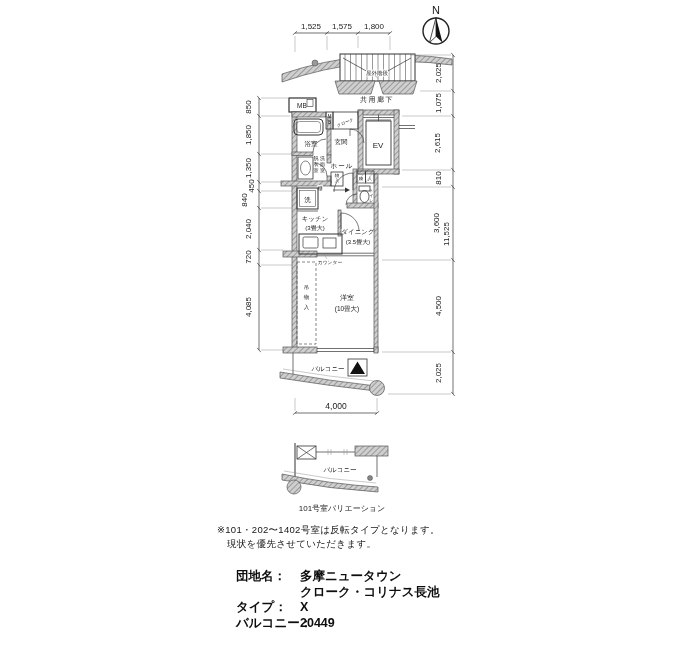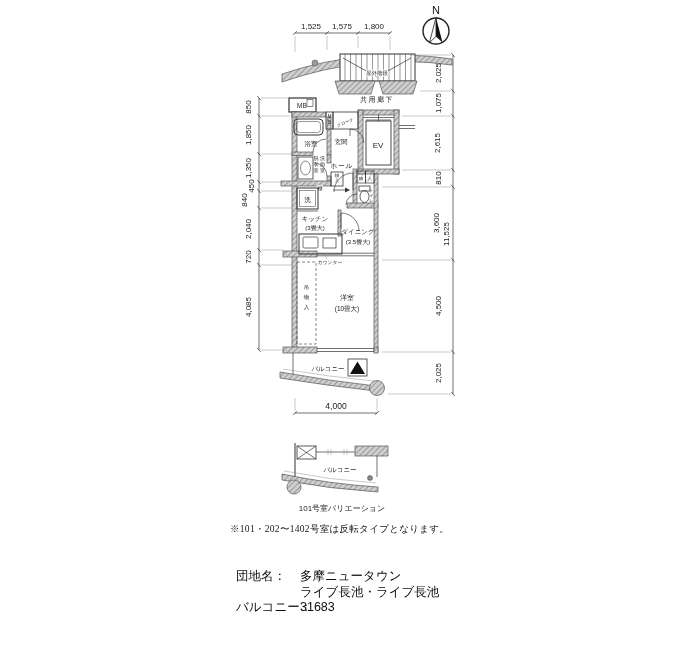--- a/index.html
+++ b/index.html
@@ -7,25 +7,25 @@
          font-family:"Liberation Sans","DejaVu Sans",sans-serif;color:#111;}
   svg{position:absolute;left:0;top:0;}
   svg text{font-family:"Liberation Sans","DejaVu Sans",sans-serif;fill:#1a1a1a;}
   .halo{paint-order:stroke;stroke:#ffffff;stroke-width:2px;stroke-linejoin:round;}
   .dim{font-size:8px;fill:#222;}
   .thin{stroke:#333;stroke-width:0.7;fill:none;}
   .xthin{stroke:#888;stroke-width:0.45;fill:none;}
   .wall{fill:url(#ht);stroke:#555;stroke-width:0.7;}
   .fix{stroke:#333;fill:none;}
   .arc{stroke:#444;stroke-width:0.7;fill:none;}
-  #notes{position:absolute;left:230px;top:523px;font-size:9.5px;line-height:13.5px;
-         color:#151515;letter-spacing:0.3px;font-family:Liberation Serif, serif;}
+  #notes{position:absolute;left:217px;top:523px;font-size:9.5px;line-height:13.5px;
+         color:#151515;letter-spacing:0.3px;}
   #notes .indent{padding-left:10px;}
   #info{position:absolute;left:236px;top:569px;font-size:12.5px;line-height:15.5px;
-        font-weight:400;color:#0d0d0d;}
+        font-weight:700;color:#0d0d0d;}
   #info .row{display:flex;}
   #info .l{width:64px;flex:0 0 64px;white-space:pre;}
   #info .v{white-space:pre;}
 </style>
 </head>
 <body>
 
 <div id="stage">
 <svg width="700" height="650" viewBox="0 0 700 650">
   <defs>
@@ -265,29 +265,34 @@
     <path d="M284,471 Q330,480 376,483" class="xthin"></path>
     <path d="M282,474 Q330,484 378,487 L378,492 Q330,489 282,480 Z" class="wall"></path>
     <circle cx="370" cy="478" r="2.5" fill="#888" stroke="#444" stroke-width="0.5"></circle>
     <circle cx="294" cy="487" r="7" class="wall"></circle>
     <text x="342" y="511" font-size="8" text-anchor="middle">101号室バリエーション</text>
   </g>
 </svg>
 
   <div id="notes">
     <div>※101・202〜1402号室は反転タイプとなります。</div>
+    <div class="indent">現状を優先させていただきます。</div>
   </div>
 
   <div id="info">
     <div class="row">
       <span class="l">団地名：</span>
       <span class="v">多摩ニュータウン</span>
     </div>
     <div class="row">
       <span class="l"></span>
-      <span class="v">ライブ長池・ライブ長池</span>
+      <span class="v">クローク・コリナス長池</span>
+    </div>
+    <div class="row">
+      <span class="l">タイプ：</span>
+      <span class="v">X</span>
     </div>
     <div class="row">
       <span class="l">バルコニー：</span>
-      <span class="v">31683</span>
+      <span class="v">20449</span>
     </div>
   </div>
 </div>
 
 </body></html>

